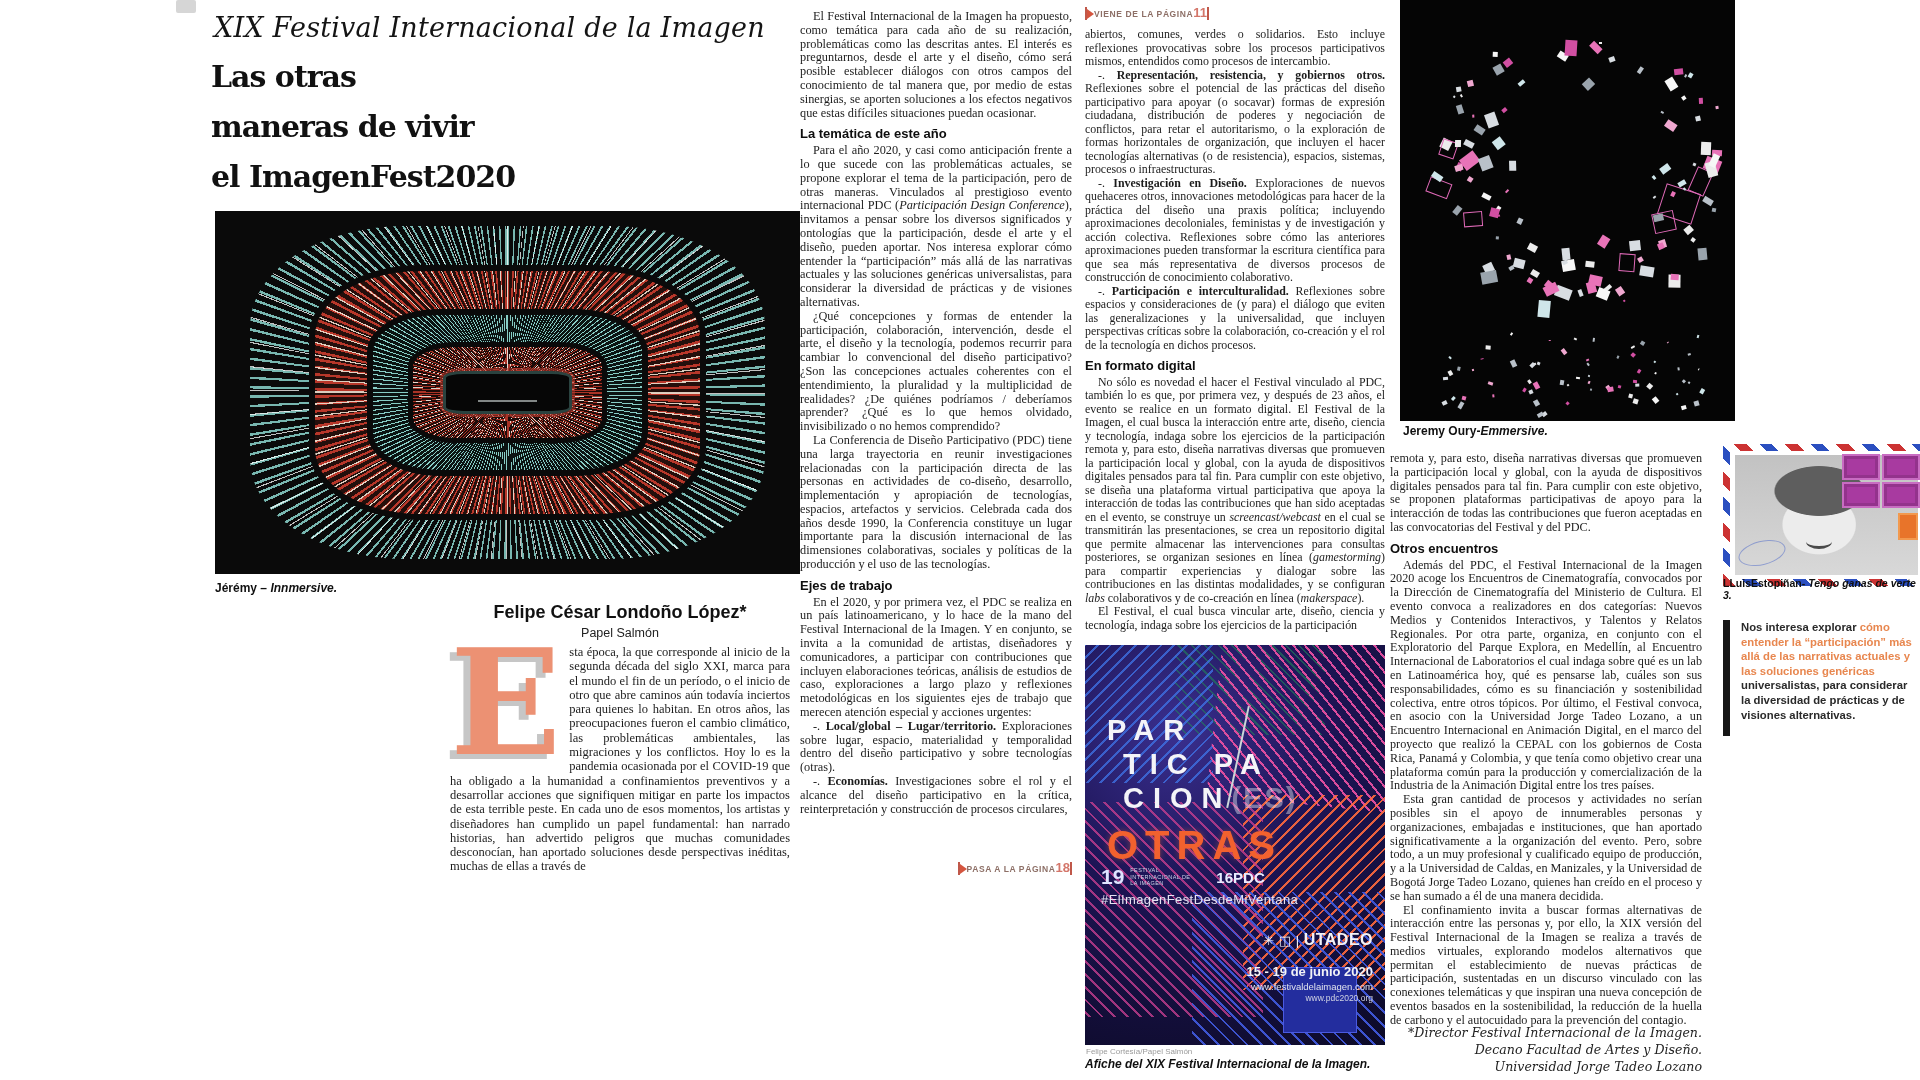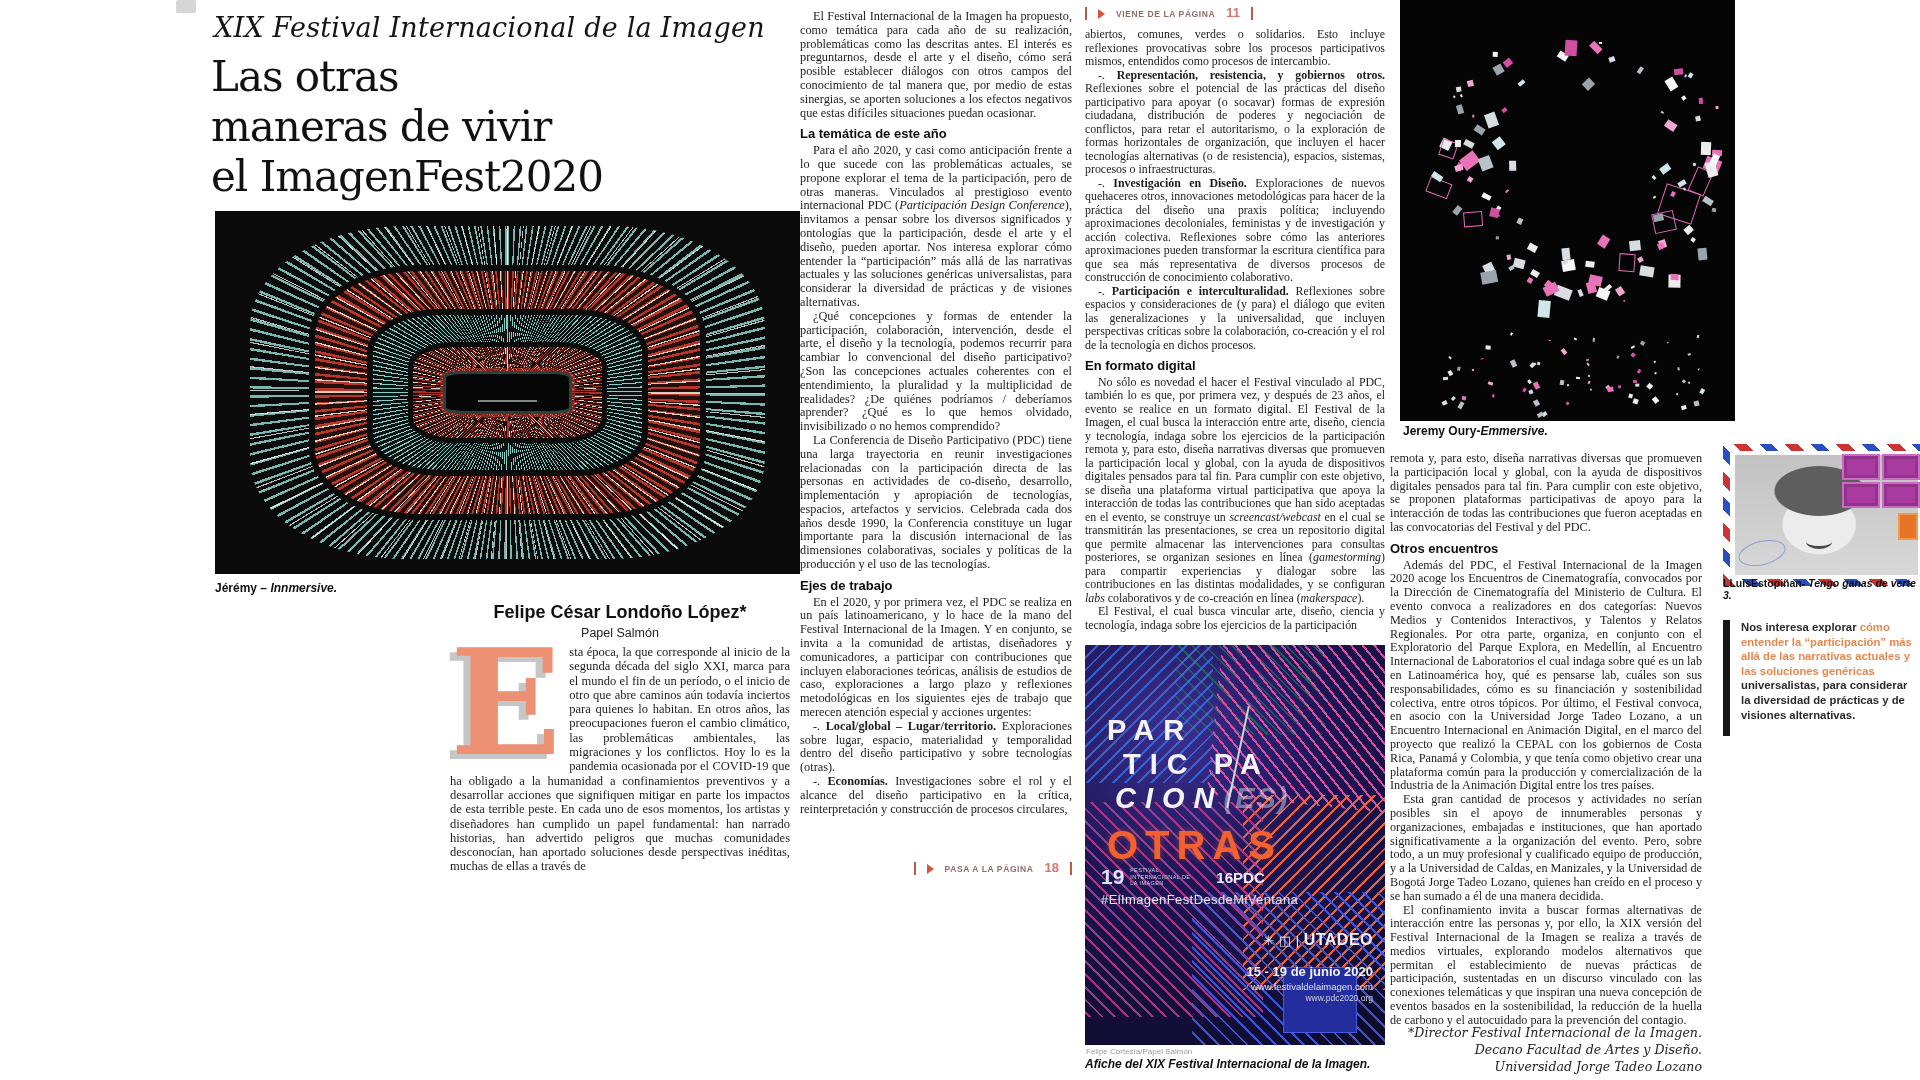--- a/index.html
+++ b/index.html
@@ -3,22 +3,22 @@
 <meta charset="utf-8">
 <style>
   html,body{margin:0;padding:0;background:#ffffff;}
   #page{position:relative;width:1920px;height:1080px;background:#ffffff;overflow:hidden;
         font-family:"Liberation Serif",serif;color:#1c1c1c;}
 
   
   .page-frag{position:absolute;left:176px;top:0;width:20px;height:13px;background:#d6d6d6;border-radius:2px;}
   .kicker{position:absolute;left:214px;top:12px;font-family:"DejaVu Serif",serif;font-style:italic;
           font-size:27px;color:#141414;letter-spacing:.2px;}
-  .headline{position:absolute;left:211px;top:52px;font-family:"DejaVu Serif",serif;font-weight:normal;
-            font-size:42px;line-height:50px;color:#111;letter-spacing:-1px;}
+  .headline{position:absolute;left:211px;top:52px;font-family:"DejaVu Serif",serif;font-weight:bold;
+            font-size:30px;line-height:50px;color:#111;letter-spacing:-1px;}
 
   
   #fest{position:absolute;left:215px;top:211px;width:585px;height:363px;background:#0a0a0a;overflow:hidden;}
   #fest .ring{position:absolute;}
   #fest .r1{left:6%;right:6%;top:4%;bottom:4%;border-radius:30%;
     background:
       repeating-conic-gradient(rgba(255,255,255,.75) 0 .25deg, rgba(0,0,0,0) .25deg 5.3deg),
       repeating-conic-gradient(rgba(140,214,206,.85) 0 .55deg, rgba(0,0,0,0) .55deg 2.1deg);}
   #fest .r2{left:16%;right:16%;top:15%;bottom:15%;border-radius:28%;border:6px solid #0a0a0a;
     background:
@@ -55,21 +55,21 @@
   #col2{left:800px;top:10px;width:272px;font-size:12.3px;line-height:13.8px;}
   #col3{left:1085px;top:28px;width:300px;font-size:11.9px;line-height:13.5px;}
   #col4{left:1390px;top:452px;width:312px;font-size:12.2px;line-height:13.8px;}
   .col p.bp{margin:0;text-align:justify;}
   .col p.ind{text-indent:13px;}
   .sec-h{font-family:"Liberation Sans",sans-serif;font-weight:bold;font-size:13px;margin:7px 0 3px;color:#0e0e0e;}
   .b{font-weight:bold;} .i{font-style:italic;}
   .acc{color:#E8874F;}
 
   
-  .marker{position:absolute;display:flex;align-items:center;gap:11px;
+  .marker{position:absolute;display:flex;align-items:center;gap:0;
           font-family:"Liberation Sans",sans-serif;font-weight:bold;font-size:8.5px;
           letter-spacing:.6px;color:#8d6f66;}
   .marker .bar{width:2px;height:13px;background:#C0584A;}
   .marker .tri{width:0;height:0;border-left:7px solid #D4553F;border-top:5px solid transparent;border-bottom:5px solid transparent;}
   .marker .pg{color:#D4766A;font-size:13px;letter-spacing:0;margin-top:-2px;}
   #marker-viene{left:1085px;top:7px;}
   #marker-pasa{left:800px;top:862px;width:272px;justify-content:flex-end;}
 
   
   #poster{position:absolute;left:1085px;top:645px;width:300px;height:400px;overflow:hidden;
@@ -83,21 +83,21 @@
      background:repeating-linear-gradient(-45deg,transparent 0 7px,#FF6A3D 7px 9px);}
   .ps-blue-tl{left:-42px;top:-22px;width:170px;height:160px;opacity:.75;
      background:repeating-linear-gradient(-45deg,transparent 0 7px,#3f74e8 7px 9px);}
   .ps-magenta-bl{left:-32px;bottom:28px;width:210px;height:215px;opacity:.8;
      background:repeating-linear-gradient(45deg,transparent 0 7px,#c43e8f 7px 9px);}
   .ps-blue-br{right:-22px;bottom:-42px;width:215px;height:195px;opacity:.95;
      background:repeating-linear-gradient(45deg,transparent 0 8px,#3F57D8 8px 10px);}
   .pblue-sq{position:absolute;right:28px;bottom:12px;width:72px;height:64px;background:#232d9e;border:1px solid #4a5ae0;}
   .p-title{position:absolute;left:22px;top:68px;z-index:2;font-family:"Liberation Sans",sans-serif;
            font-weight:bold;color:#f4f4f8;font-size:29px;line-height:34px;letter-spacing:9px;}
-  .p-title .l2{margin-left:16px;} .p-title .l3{margin-left:8px;font-style:italic;}
+  .p-title .l2{margin-left:16px;} .p-title .l3{margin-left:16px;}
   .p-title .dim{color:rgba(255,255,255,.4);letter-spacing:2px;}
   .p-slash{position:absolute;left:152px;top:60px;width:2px;height:104px;background:#ccd6d8;transform:rotate(12deg);z-index:2;}
   .p-otras{position:absolute;left:22px;top:178px;z-index:2;font-family:"Liberation Sans",sans-serif;
            font-weight:bold;font-size:40px;letter-spacing:7px;color:#F2612E;text-shadow:0 0 6px rgba(242,97,46,.45);}
   .p-fest{position:absolute;left:16px;top:220px;z-index:2;display:flex;align-items:center;gap:6px;color:#eef;}
   .p-fest .n19{font-family:"Liberation Sans",sans-serif;font-weight:bold;font-size:21px;color:#dfe4ff;}
   .p-fest .fl{width:64px;font-family:"Liberation Sans",sans-serif;font-size:5.5px;line-height:6.5px;
               letter-spacing:.4px;color:#cfd4ea;text-transform:uppercase;}
   .p-fest .pdc{font-family:"Liberation Sans",sans-serif;font-weight:bold;font-size:15px;color:#e8ebff;margin-left:16px;}
   .p-hash{position:absolute;left:16px;top:247px;z-index:2;font-family:"Liberation Sans",sans-serif;

